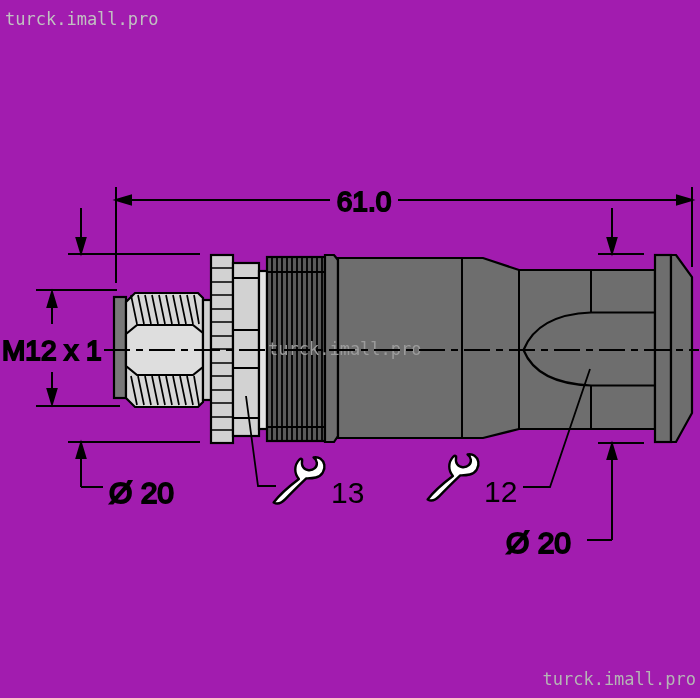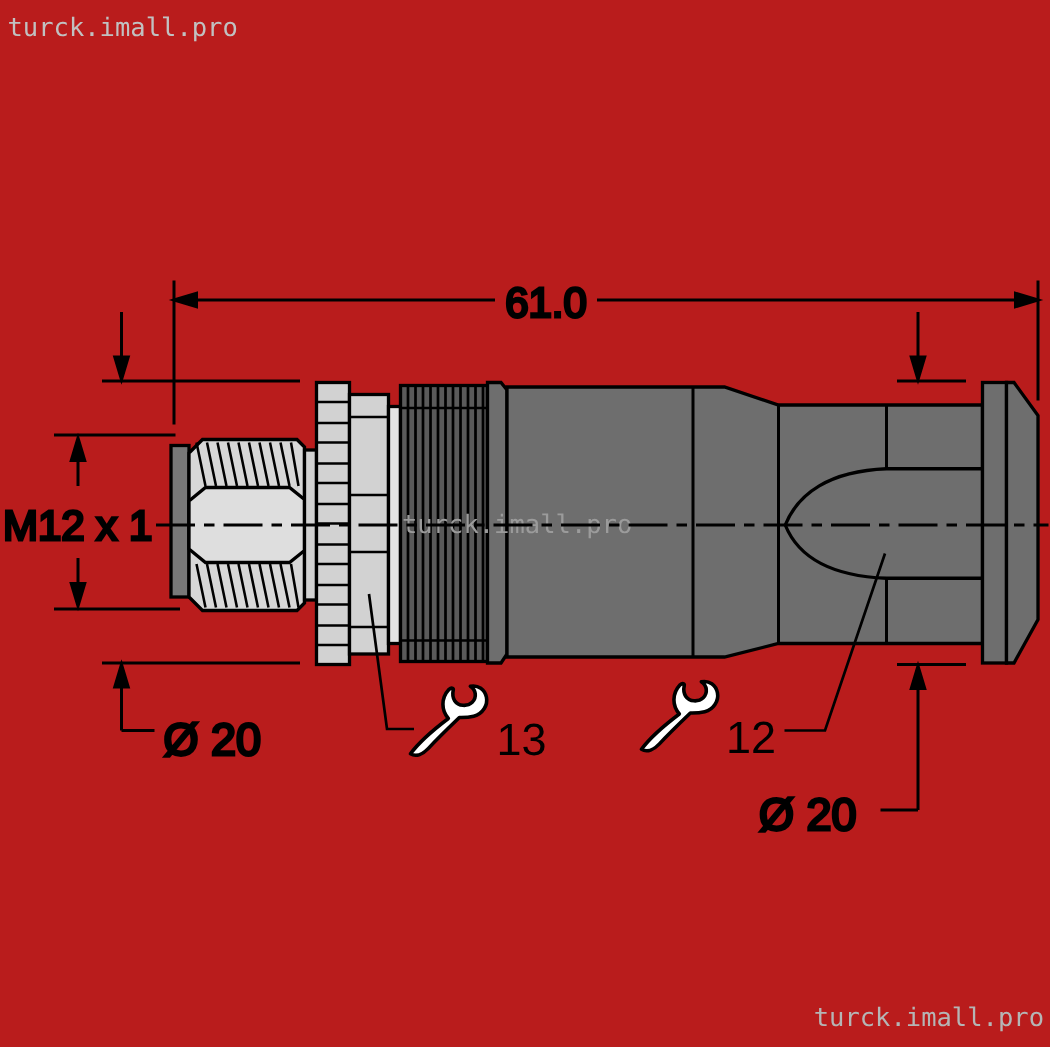--- a/index.html
+++ b/index.html
@@ -1,16 +1,16 @@
 <!DOCTYPE html>
 <html><head>
 <meta charset="utf-8">
 <style>
   html,body{margin:0;padding:0;background:#ffffff;}
-  #stage{position:relative;width:700px;height:698px;background:#b91c1c;overflow:hidden;
+  #stage{position:relative;width:700px;height:698px;background:#a21caf;overflow:hidden;
          font-family:"Liberation Sans",sans-serif;}
   .watermark{position:absolute;font-family:"DejaVu Sans Mono",monospace;font-size:17px;
              letter-spacing:0px;color:#c1c1c1;white-space:nowrap;}
   #wm-tl{left:5px;top:9px;}
   #wm-br{right:4px;bottom:9px;color:#b5b5b5;}
   svg{position:absolute;left:0;top:0;}
   text{font-family:"Liberation Sans",sans-serif;fill:#000;}
   .dimtxt{font-size:28px;}
   .biglbl{font-size:30px;}
   .wm-center{font-family:"DejaVu Sans Mono",monospace;font-size:17px;fill:#9b9b9b;}

